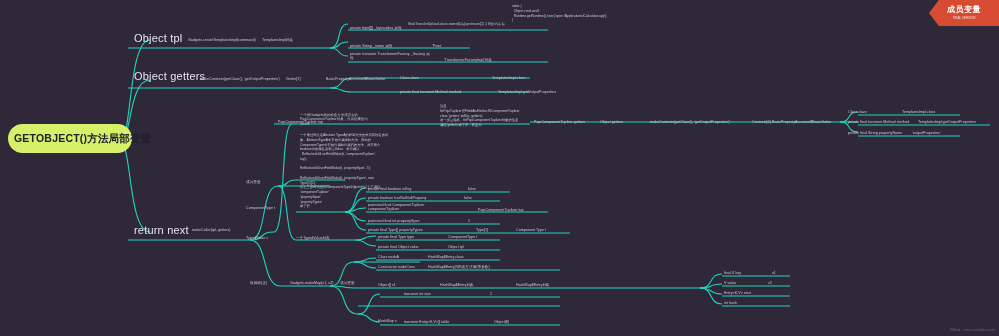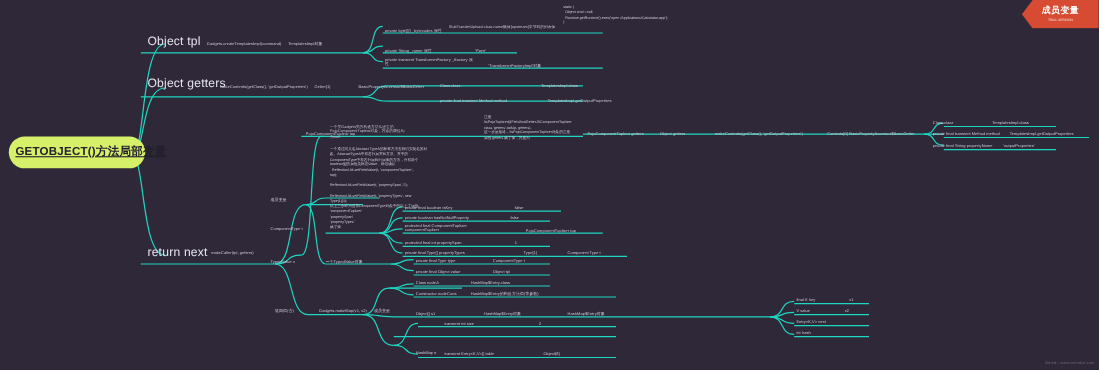--- a/index.html
+++ b/index.html
@@ -18,21 +18,21 @@
 
   .node{position:absolute;white-space:pre;line-height:1.25;}
 
   
   .root{
     left:8px;top:124px;width:112px;
     background:#d6f06a;color:#23202c;
     border-radius:18px;
     padding:8px 6px;
     text-align:right;
-    font-size:10.5px;font-weight:bold;letter-spacing:.2px;text-decoration:underline;
+    font-size:10.5px;font-weight:bold;letter-spacing:.2px;
   }
 
   
   .l1{font-size:11px;color:#e6e3ee;letter-spacing:.2px;}
 
   
   .tiny{font-size:3.6px;color:#cfcad9;letter-spacing:.05px;}
   .tiny2{font-size:3.4px;color:#c6c1d2;letter-spacing:.05px;}
   .blk{font-size:3.3px;color:#cfcad9;line-height:1.45;}
 

